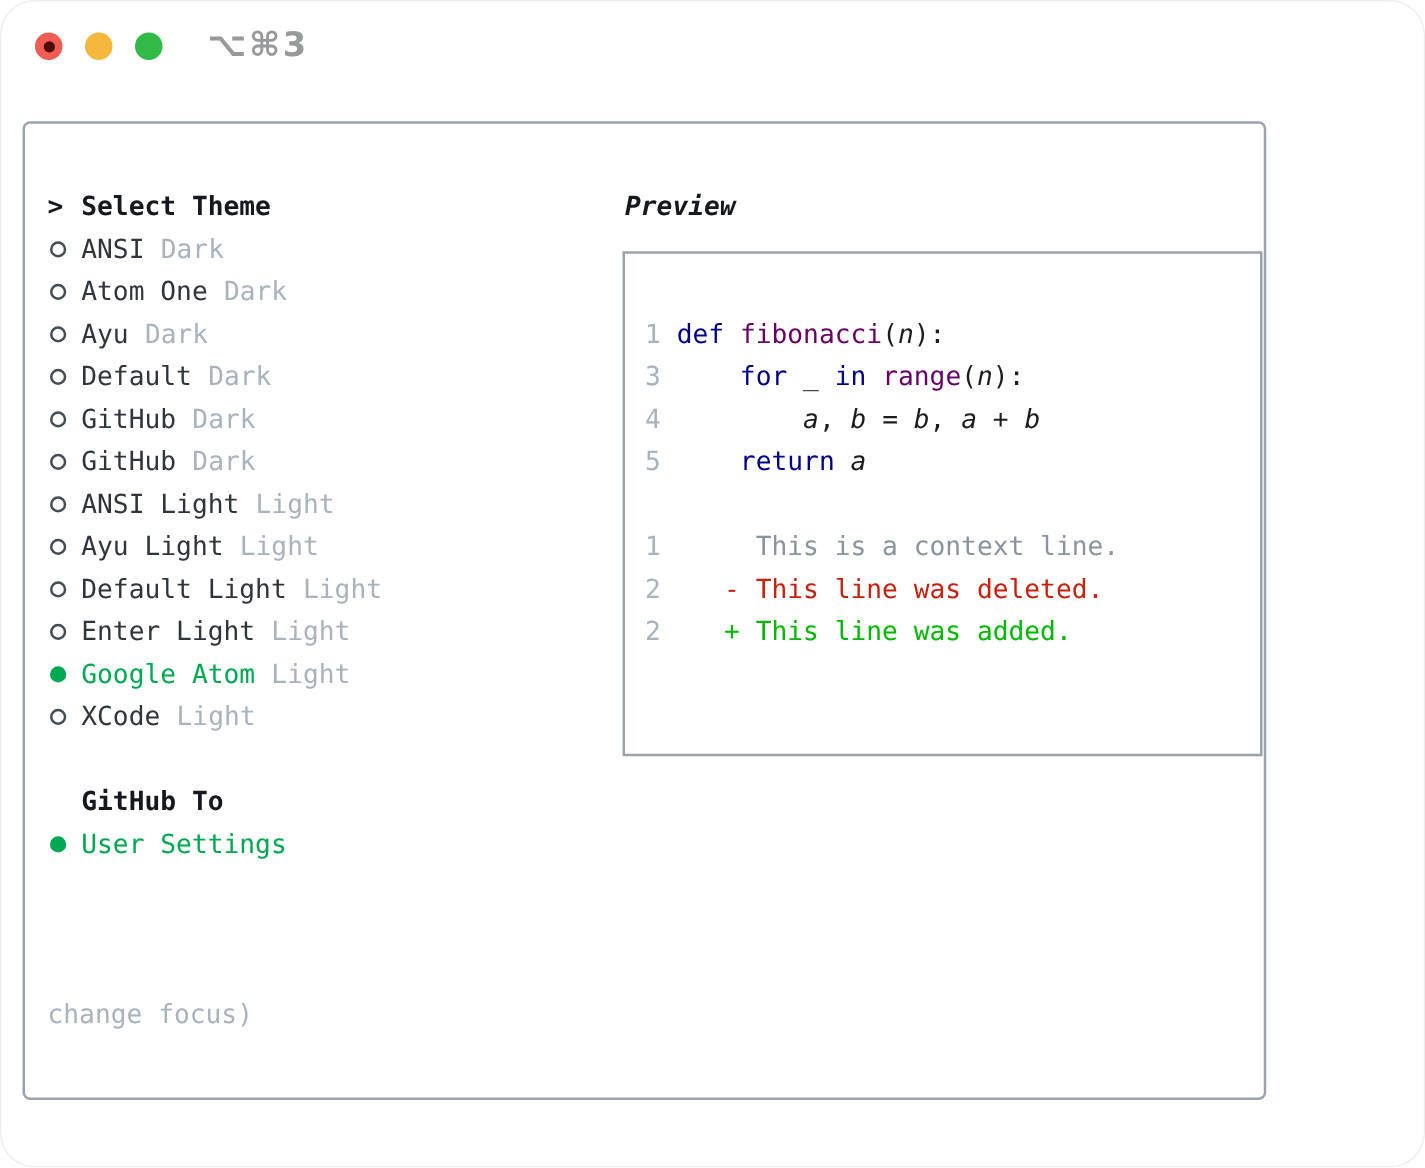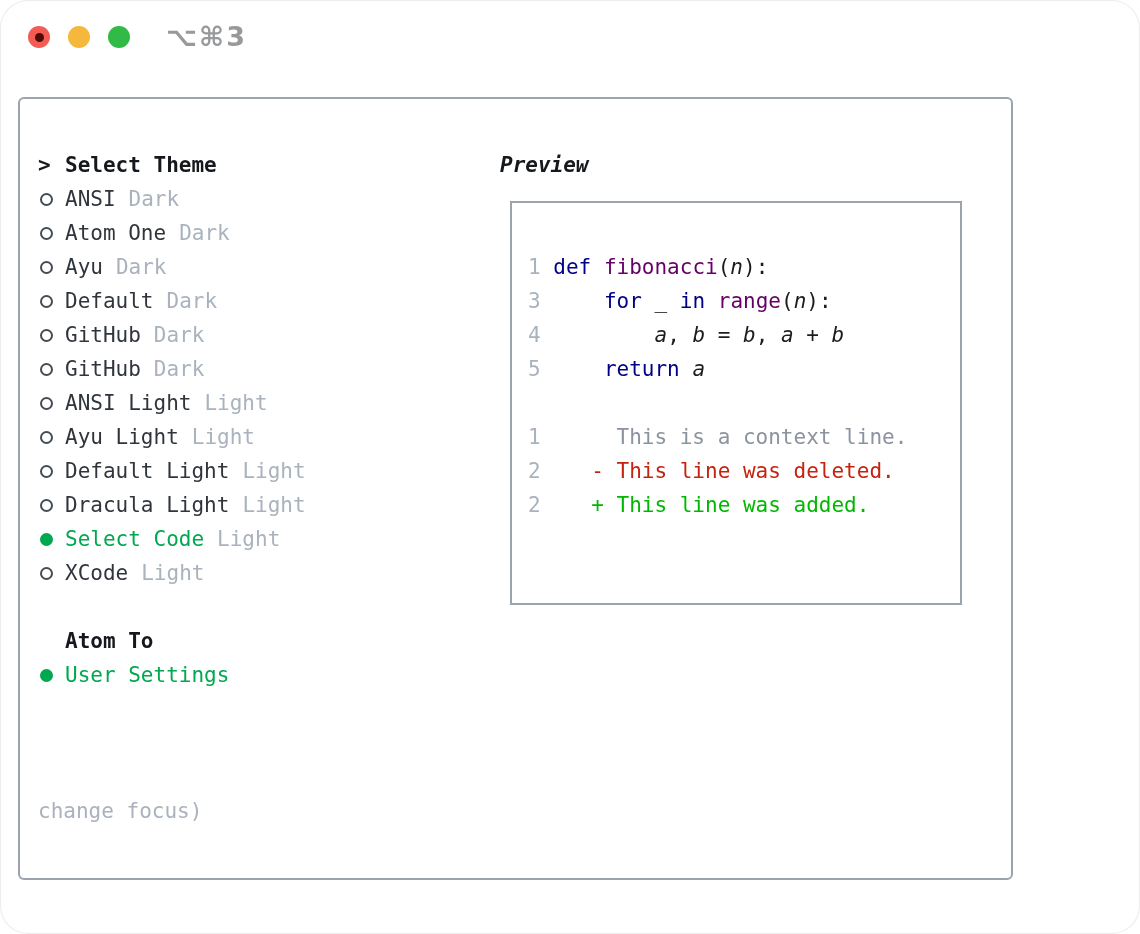--- a/index.html
+++ b/index.html
@@ -38,21 +38,21 @@
   .hdr{color:var(--heading);font-weight:bold;}
   .tname{color:var(--dark);}
   .tname.selected{color:var(--green);}
   .tvariant{color:var(--muted);margin-left:13px;}
   .opt-label{color:var(--dark);}
   .opt-label.selected{color:var(--green);}
   .help{color:var(--muted);line-height:34px;white-space:pre;}
   
   .preview-hdr{position:absolute;left:480px;top:49px;height:34px;display:flex;
          align-items:center;font-size:21px;font-weight:bold;color:var(--heading);font-style:italic;}
-  .preview-box{position:absolute;left:490px;top:102px;width:452px;height:404px;
+  .preview-box{position:absolute;left:478px;top:102px;width:512px;height:404px;
          border:2px solid var(--border);background:#fff;
          padding:47px 0 0 16px;overflow:hidden;}
   .pline{height:34px;line-height:34px;font-size:21px;white-space:pre;}
   .lnum{color:var(--muted);}
   .tok-plain{color:var(--plain);}
   .tok-keyword{color:var(--kw);}
   .tok-function{color:var(--fn);}
   .tok-literal{color:var(--lit);}
   .tok-variable{color:var(--plain);font-style:italic;}
   .tok-context{color:var(--ctx);}
@@ -86,30 +86,30 @@
       <div id="theme-list">
           <div class="row theme-row"><span class="bullet"><span class="dot"></span></span><span class="tname">ANSI</span><span class="tvariant">Dark</span></div>
           <div class="row theme-row"><span class="bullet"><span class="dot"></span></span><span class="tname">Atom One</span><span class="tvariant">Dark</span></div>
           <div class="row theme-row"><span class="bullet"><span class="dot"></span></span><span class="tname">Ayu</span><span class="tvariant">Dark</span></div>
           <div class="row theme-row"><span class="bullet"><span class="dot"></span></span><span class="tname">Default</span><span class="tvariant">Dark</span></div>
           <div class="row theme-row"><span class="bullet"><span class="dot"></span></span><span class="tname">GitHub</span><span class="tvariant">Dark</span></div>
           <div class="row theme-row"><span class="bullet"><span class="dot"></span></span><span class="tname">GitHub</span><span class="tvariant">Dark</span></div>
           <div class="row theme-row"><span class="bullet"><span class="dot"></span></span><span class="tname">ANSI Light</span><span class="tvariant">Light</span></div>
           <div class="row theme-row"><span class="bullet"><span class="dot"></span></span><span class="tname">Ayu Light</span><span class="tvariant">Light</span></div>
           <div class="row theme-row"><span class="bullet"><span class="dot"></span></span><span class="tname">Default Light</span><span class="tvariant">Light</span></div>
-          <div class="row theme-row"><span class="bullet"><span class="dot"></span></span><span class="tname">Dracula Light</span><span class="tvariant">Light</span></div>
-          <div class="row theme-row"><span class="bullet"><span class="dot selected"></span></span><span class="tname selected">Select Code</span><span class="tvariant">Light</span></div>
+          <div class="row theme-row"><span class="bullet"><span class="dot"></span></span><span class="tname">Enter Light</span><span class="tvariant">Light</span></div>
+          <div class="row theme-row"><span class="bullet"><span class="dot selected"></span></span><span class="tname selected">Google Atom</span><span class="tvariant">Light</span></div>
           <div class="row theme-row"><span class="bullet"><span class="dot"></span></span><span class="tname">XCode</span><span class="tvariant">Light</span></div>
         </div>
 
       <div class="row spacer"></div>
 
       <div class="row">
         <span class="bullet"></span>
-        <span class="hdr">Atom To</span>
+        <span class="hdr">GitHub To</span>
       </div>
 
       <div id="apply-list">
           <div class="row apply-row"><span class="bullet"><span class="dot selected"></span></span><span class="opt-label selected">User Settings</span></div>
         </div>
 
       <div class="row spacer"></div>
 
       <div class="help">
         <div>change focus)</div>

